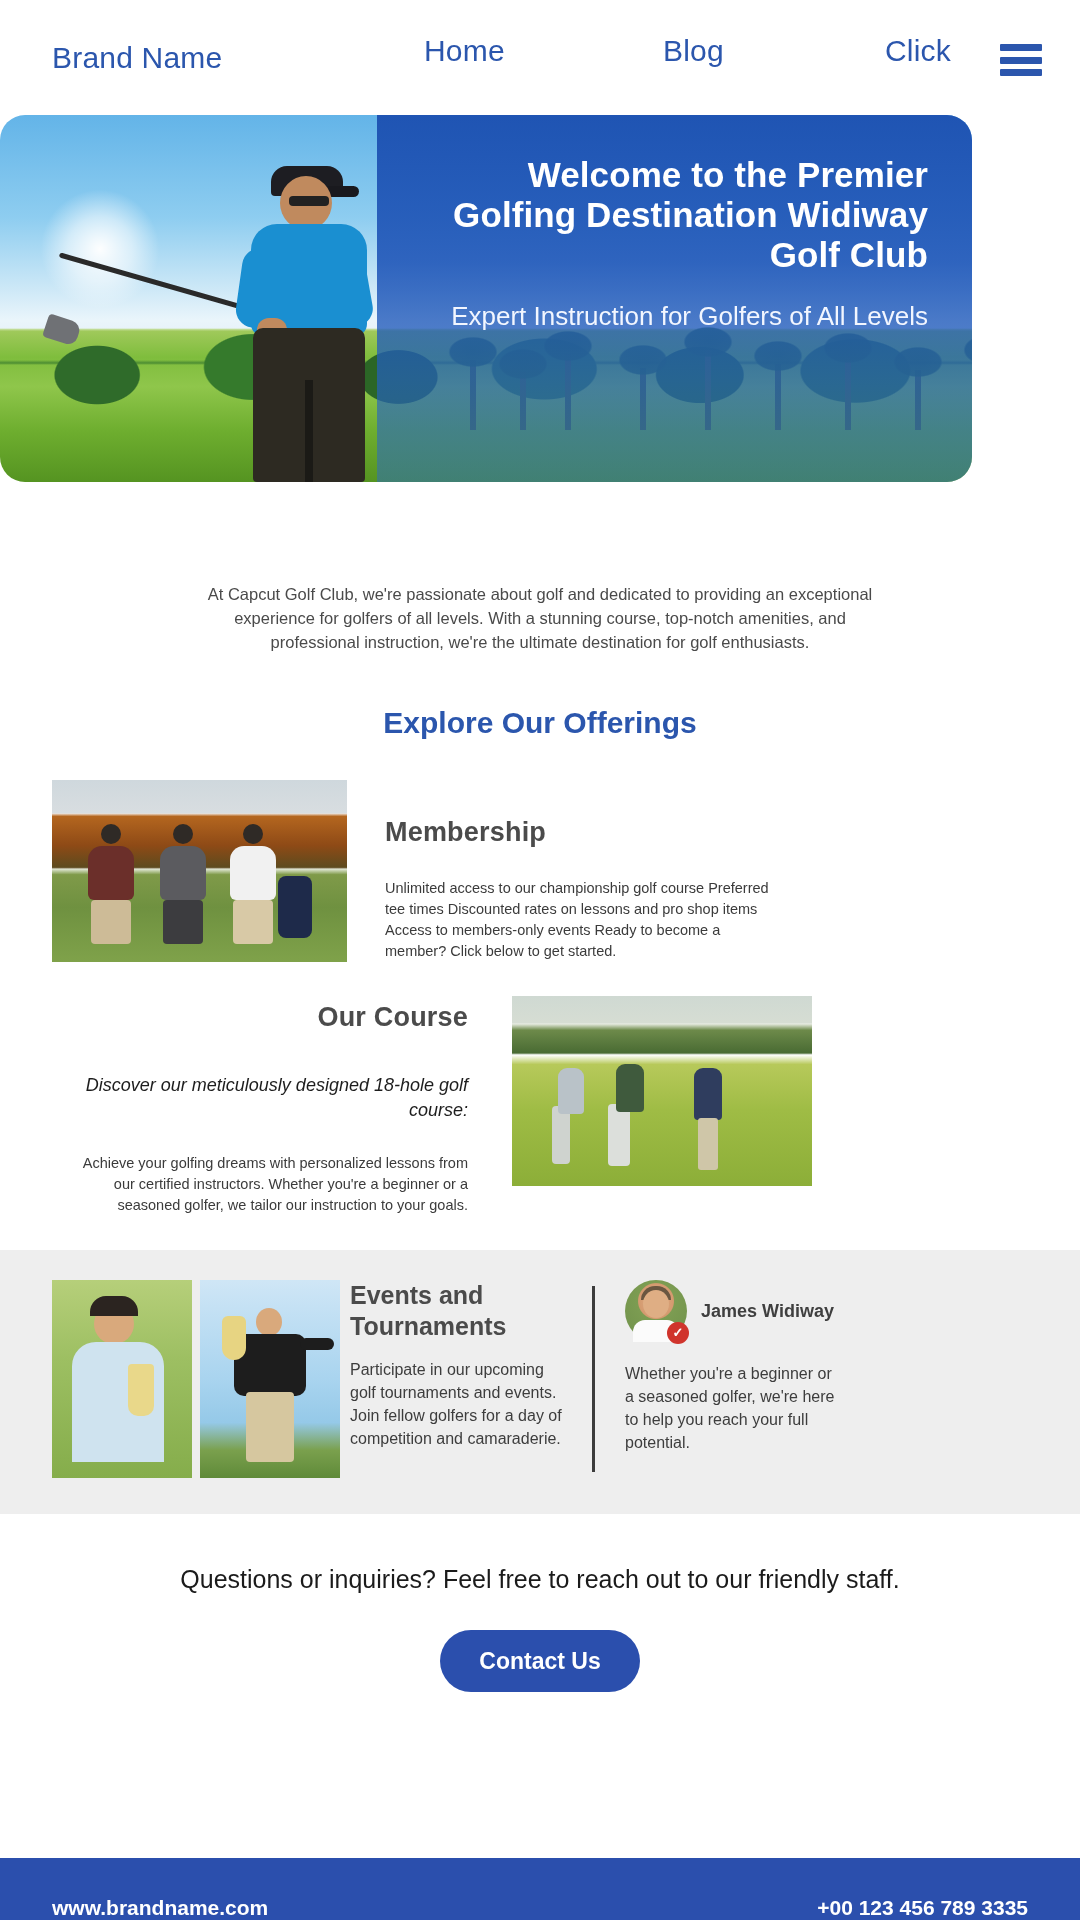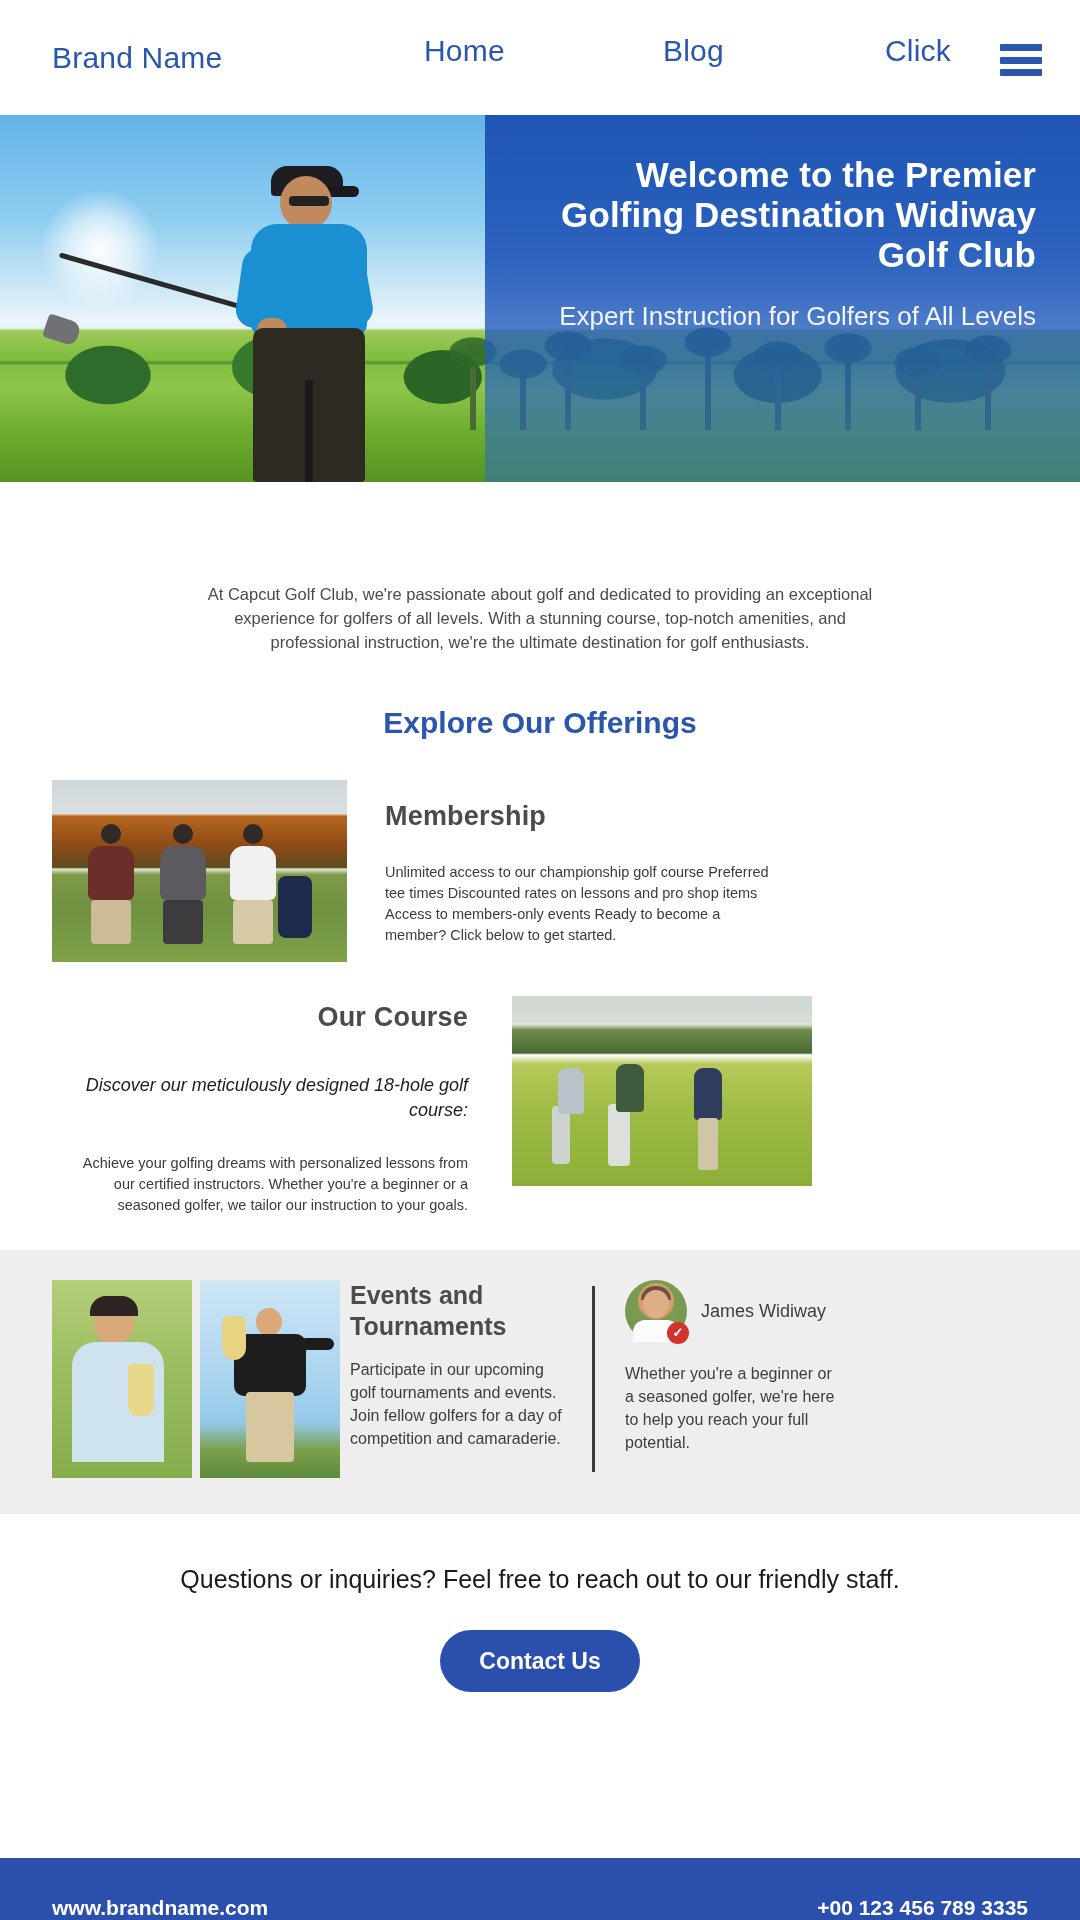--- a/index.html
+++ b/index.html
@@ -40,22 +40,23 @@
     left: 1000px; top: 44px;
     width: 42px; height: 32px;
     display: flex; flex-direction: column; justify-content: space-between;
   }
   .hamburger span { display:block; height: 7px; background: #2b56ad; border-radius: 1px; }
 
   
   .hero {
     position: relative;
     height: 367px;
-    width: 1080px;
+    width: 972px;
     overflow: hidden;
+    border-radius: 25px;
   }
   .hero-bg {
     position: absolute; inset: 0;
     background:
       linear-gradient(to bottom, #63b4e8 0%, #8ecdf0 28%, #cfe9f7 48%, #eaf5fb 56%, #e8f3fa 58%, transparent 58.5%),
       linear-gradient(to bottom, transparent 0%, transparent 57%, #9fc95a 59%, #7fbd3d 66%, #8fc64b 74%, #6eae2f 86%, #559421 100%);
   }
   .hero-sun {
     position:absolute; left: 40px; top: 74px; width: 120px; height: 120px;
     border-radius: 50%;
@@ -141,21 +142,21 @@
   }
   .offerings-title {
     margin-top: 52px;
     text-align: center;
     color: #2b56ad;
     font-weight: 700;
     font-size: 30px;
   }
 
   
-  .row { display: flex; align-items: center; }
+  .row { display: flex; align-items: flex-end; }
   .membership { margin-top: 40px; padding: 0 52px; }
   .thumb {
     width: 295px; height: 182px;
     flex: none;
     background-size: cover;
     position: relative;
     overflow: hidden;
   }
   .thumb-autumn {
     background:
@@ -242,21 +243,21 @@
   .avatar .face { position:absolute; left: 18px; top: 10px; width: 26px; height: 28px; border-radius: 50%; background:#dfae84; }
   .avatar .hair { position:absolute; left: 16px; top: 6px; width: 30px; height: 14px; border-radius: 14px 14px 0 0; background:#6a5640; }
   .avatar .shirt{ position:absolute; left: 8px; bottom: 0; width: 46px; height: 22px; border-radius: 12px 12px 0 0; background:#fbfbfb; }
   .badge {
     position: absolute; right: -2px; bottom: -2px;
     width: 22px; height: 22px; border-radius: 50%;
     background: #d0342c; color: #fff;
     font-size: 13px; line-height: 22px; text-align: center;
     font-weight: 700;
   }
-  .quote-name { font-size: 18px; font-weight: 400; color: #3f3f3f; line-height: 23px; }
+  .quote-name { font-size: 18px; font-weight: 700; color: #3f3f3f; line-height: 23px; }
   .quote-p { margin-top: 20px; font-size: 16px; line-height: 23px; color:#3d3d3d; }
 
   
   .contact { text-align:center; padding-top: 48px; }
   .contact-q { font-size: 25px; line-height: 34px; color:#1b1b1b; }
   .contact-btn {
     margin: 34px auto 0;
     width: 200px; height: 62px;
     background: #2b4fad;
     color: #fff;

